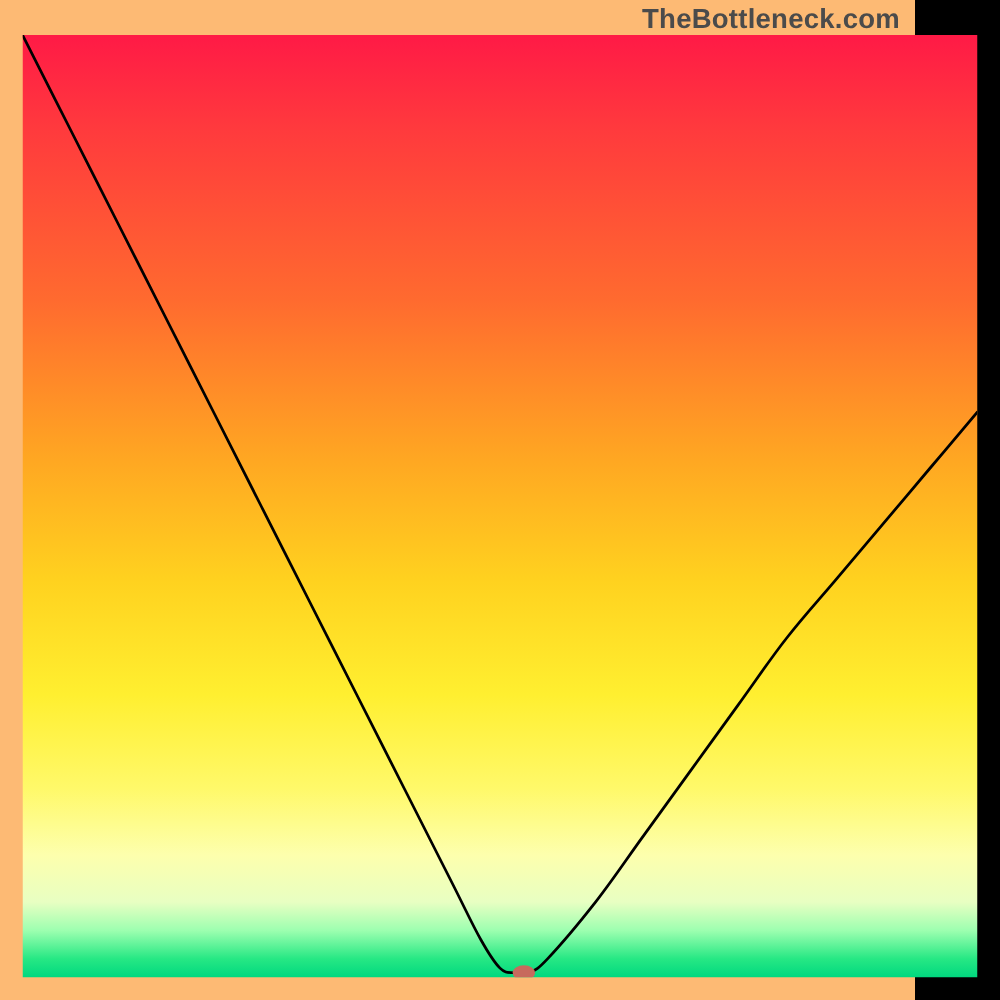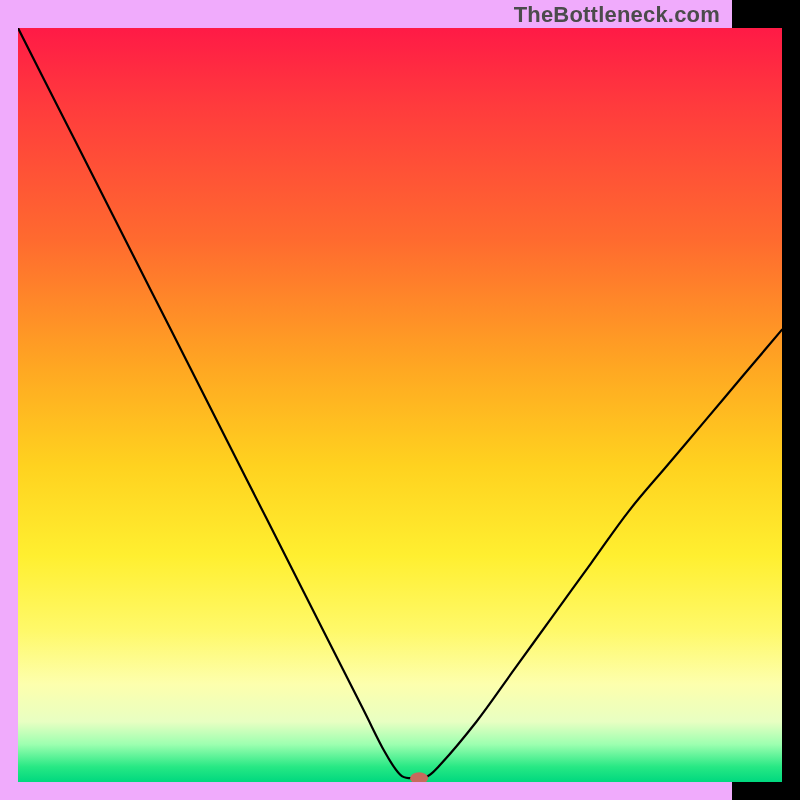--- a/index.html
+++ b/index.html
@@ -8,21 +8,21 @@
     width: 800px;
     height: 800px;
     background: #000;
     overflow: hidden;
     font-family: Arial, Helvetica, sans-serif;
   }
   .frame {
     position: relative;
     width: 732px;
     height: 800px;
-    background: #f0abfc;
+    background: #fdba74;
   }
   .watermark {
     position: absolute;
     top: 2px;
     right: 12px;
     color: #4b4b4b;
     font-size: 22px;
     font-weight: 600;
     letter-spacing: 0.2px;
     z-index: 50;

